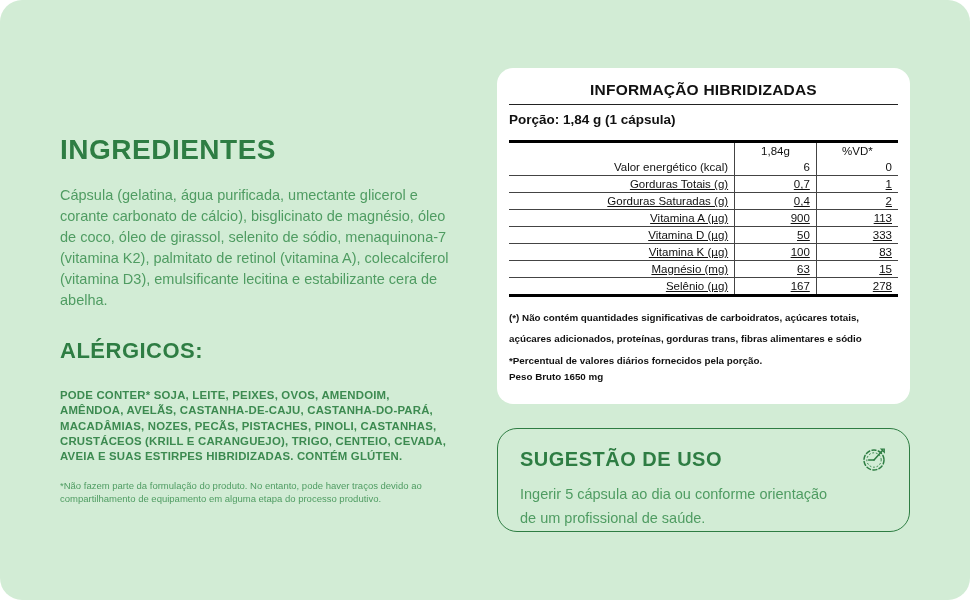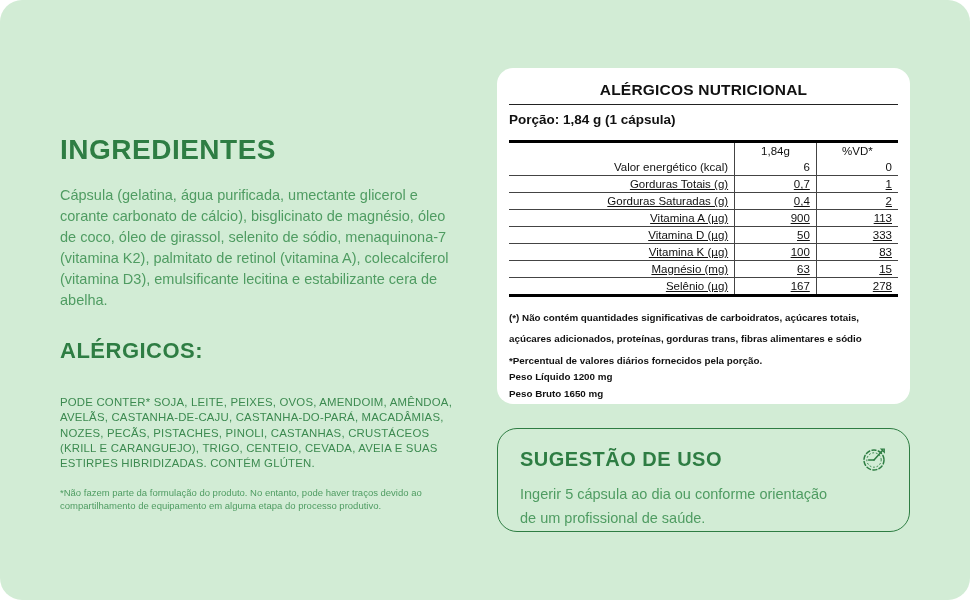--- a/index.html
+++ b/index.html
@@ -4,21 +4,21 @@
 <style>
   html,body{margin:0;padding:0;background:#ffffff;}
   body{width:970px;height:600px;font-family:"Liberation Sans",sans-serif;}
   .canvas{position:relative;width:970px;height:600px;background:#d2ecd5;border-radius:22px;overflow:hidden;}
 
   
   .left-col{position:absolute;left:60px;top:134px;width:392px;}
   .ing-title{margin:0;font-size:28px;font-weight:800;letter-spacing:.5px;color:#2e7d43;}
   .ing-body{margin:19px 0 0 0;font-size:14.5px;line-height:21px;color:#4f9c62;}
   .alg-title{margin:27px 0 0 0;font-size:22px;font-weight:800;letter-spacing:.5px;color:#2e7d43;}
-  .alg-body{margin:31px 0 0 0;font-size:11.4px;line-height:15.3px;font-weight:400;letter-spacing:.2px;color:#3c8a50;}
+  .alg-body{margin:24px 0 0 0;font-size:11.4px;line-height:15.3px;font-weight:700;letter-spacing:.2px;color:#3c8a50;}
   .alg-foot{margin:15px 0 0 0;font-size:9.5px;line-height:13px;color:#4f9c62;}
 
   
   .card{position:absolute;left:497px;top:68px;width:413px;height:336px;background:#ffffff;
         border-radius:16px;box-sizing:border-box;padding:13px 12px 10px 12px;color:#111;}
   .card-title{margin:0;text-align:center;font-size:15.5px;font-weight:700;letter-spacing:.2px;
               padding-bottom:5px;border-bottom:1.5px solid #222;}
   .serv-line{margin:7px 0 0 0;font-size:13.5px;font-weight:700;}
   .nut-table{width:100%;margin-top:13px;border-collapse:collapse;border-top:3px solid #000;border-bottom:3px solid #000;
              font-size:11.5px;}
@@ -45,21 +45,21 @@
 
   <div class="left-col">
     <h1 class="ing-title">INGREDIENTES</h1>
     <p class="ing-body">Cápsula (gelatina, água purificada, umectante glicerol e corante carbonato de cálcio), bisglicinato de magnésio, óleo de coco, óleo de girassol, selenito de sódio, menaquinona-7 (vitamina K2), palmitato de retinol (vitamina A), colecalciferol (vitamina D3), emulsificante lecitina e estabilizante cera de abelha.</p>
     <h2 class="alg-title">ALÉRGICOS:</h2>
     <p class="alg-body">PODE CONTER* SOJA, LEITE, PEIXES, OVOS, AMENDOIM, AMÊNDOA, AVELÃS, CASTANHA-DE-CAJU, CASTANHA-DO-PARÁ, MACADÂMIAS, NOZES, PECÃS, PISTACHES, PINOLI, CASTANHAS, CRUSTÁCEOS (KRILL E CARANGUEJO), TRIGO, CENTEIO, CEVADA, AVEIA E SUAS ESTIRPES HIBRIDIZADAS. CONTÉM GLÚTEN.</p>
     <p class="alg-foot">*Não fazem parte da formulação do produto. No entanto, pode haver traços devido ao compartilhamento de equipamento em alguma etapa do processo produtivo.</p>
   </div>
 
   <div class="card">
-    <h3 class="card-title">ALÉRGICOS NUTRICIONAL</h3>
+    <h3 class="card-title">INFORMAÇÃO HIBRIDIZADAS</h3>
     <p class="serv-line">Porção: 1,84 g (1 cápsula)</p>
 
     <table class="nut-table">
       <thead>
         <tr>
           <th class="c-lbl"></th>
           <th class="c-amt">1,84g</th>
           <th class="c-vd">%VD*</th>
         </tr>
       </thead>
@@ -102,21 +102,20 @@
           <tr>
             <td class="c-lbl">Selênio (µg)</td>
             <td class="c-amt">167</td>
             <td class="c-vd">278</td>
           </tr>
         </tbody>
     </table>
 
     <p class="fn1">(*) Não contém quantidades significativas de carboidratos, açúcares totais, açúcares adicionados, proteínas, gorduras trans, fibras alimentares e sódio</p>
     <p class="fn2">*Percentual de valores diários fornecidos pela porção.</p>
-    <p class="peso">Peso Líquido 1200 mg</p>
     <p class="peso">Peso Bruto 1650 mg</p>
   </div>
 
   <div class="usage">
     <h3 class="usage-title">SUGESTÃO DE USO</h3>
     <p class="usage-body">Ingerir 5 cápsula ao dia ou conforme orientação de um profissional de saúde.</p>
     <span class="usage-icon">
       <svg viewBox="0 0 32 32" width="32" height="32" fill="none" stroke="#2e7d43" stroke-width="1.5" stroke-linecap="round">
         <circle cx="15" cy="17" r="10" stroke-dasharray="4 2.4"></circle>
         <circle cx="15" cy="17" r="7.2" stroke-width="1" stroke-dasharray="1 2.6"></circle>

